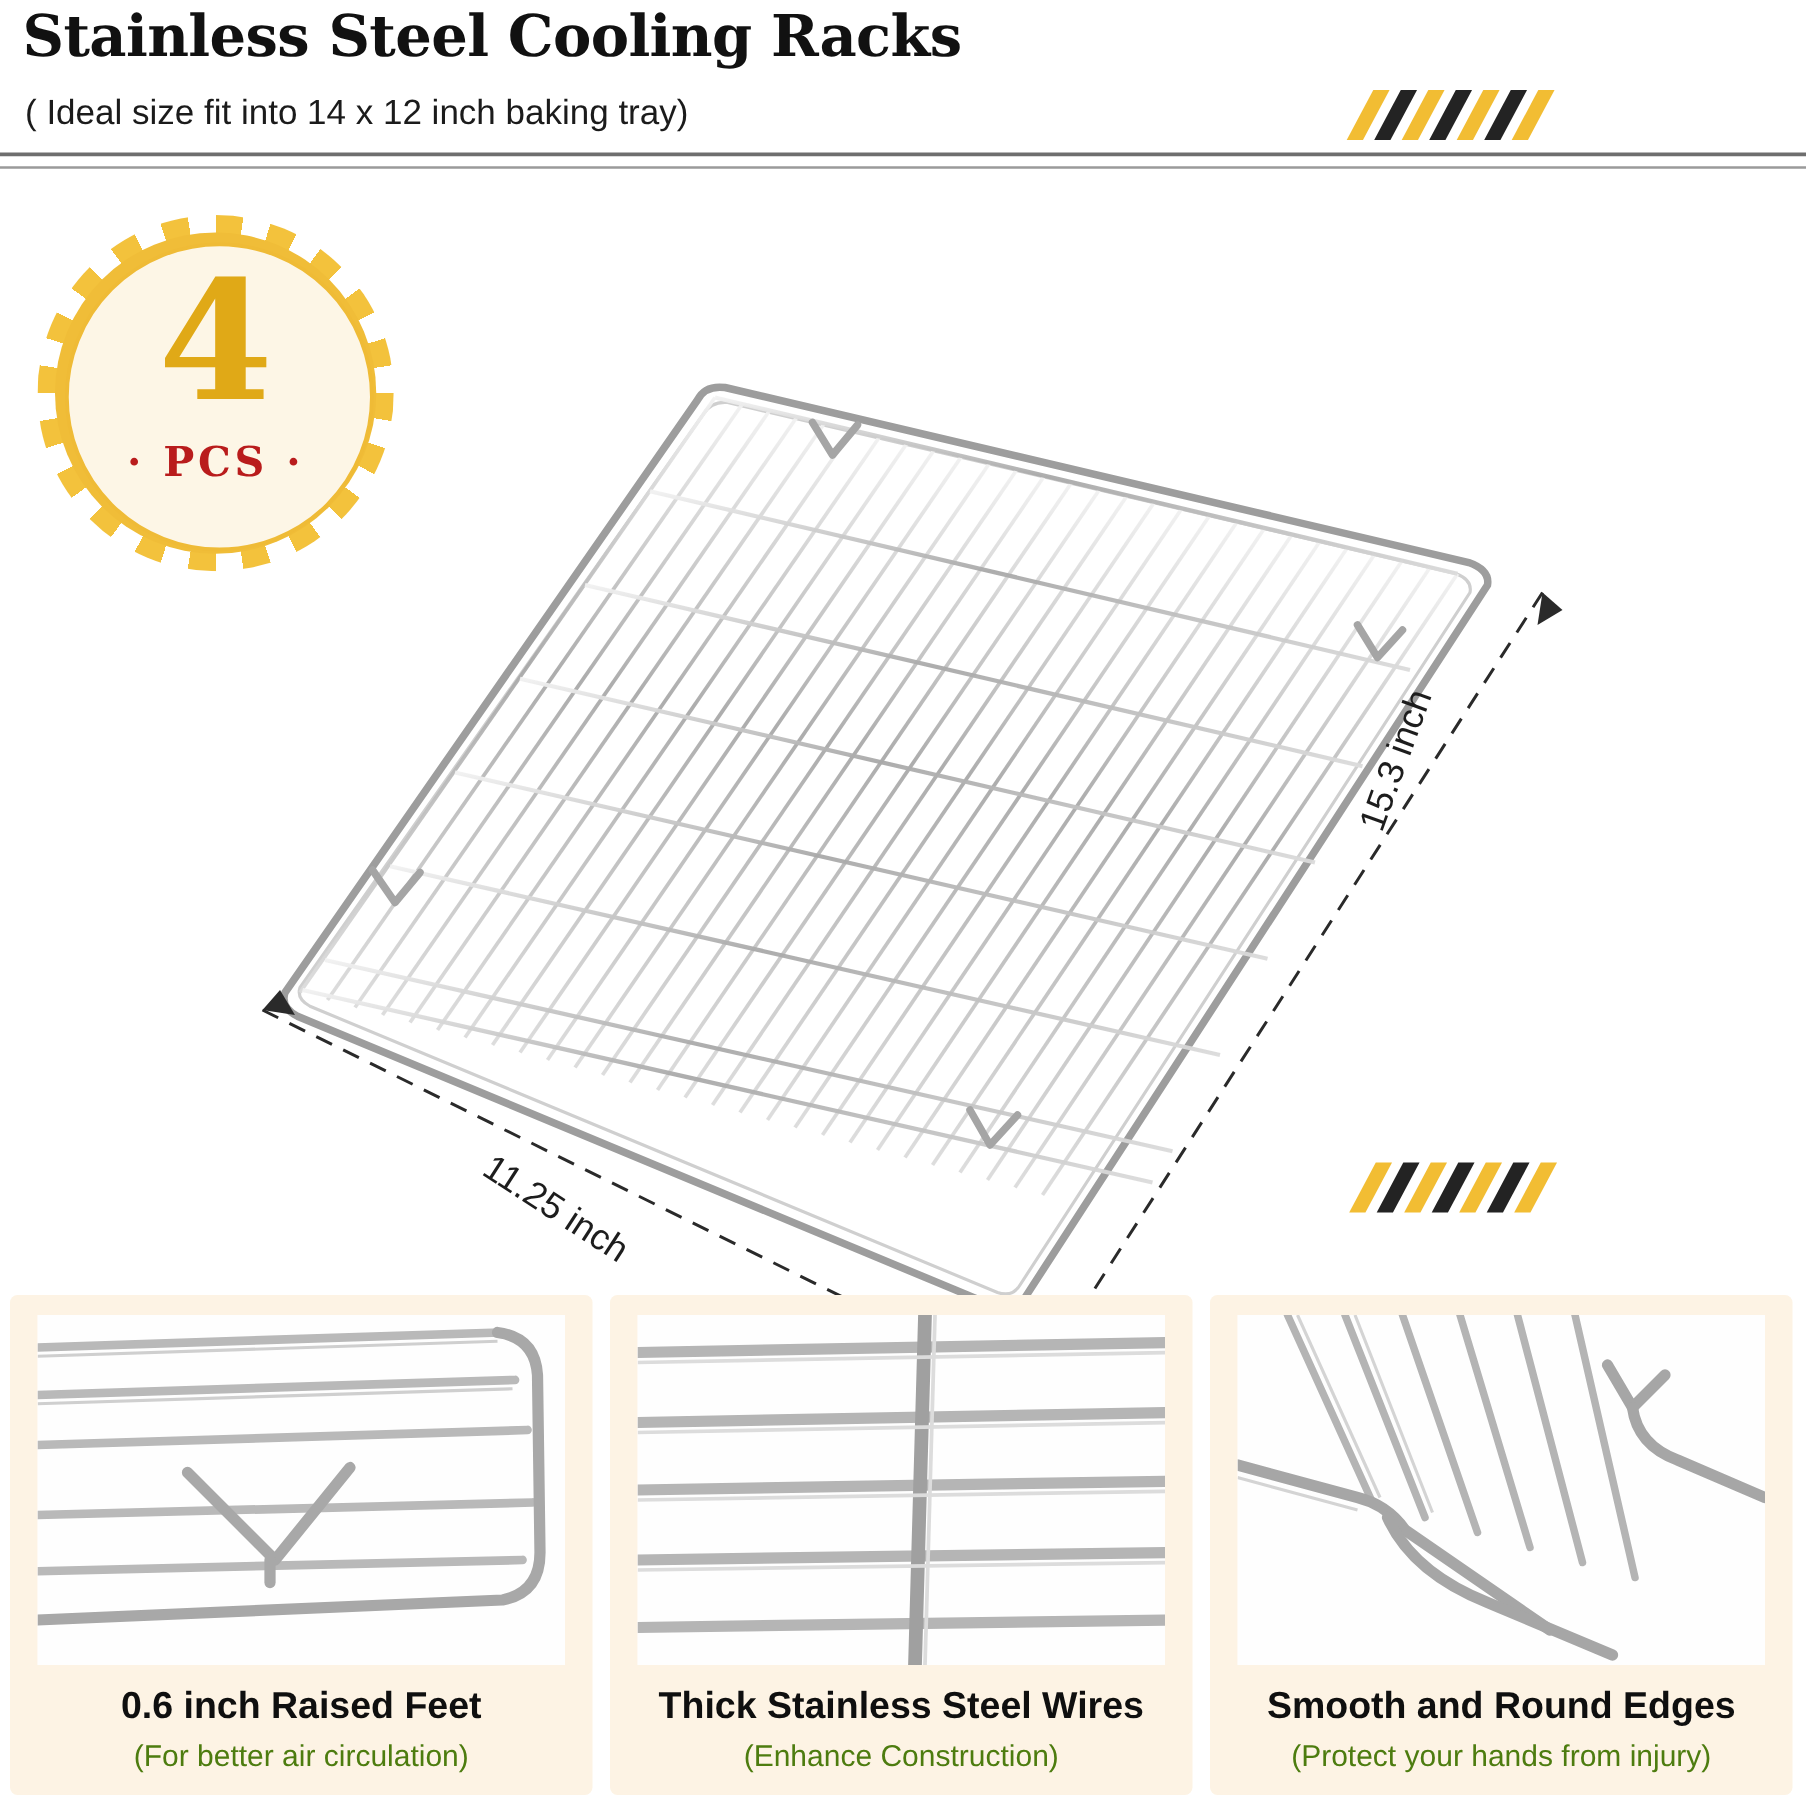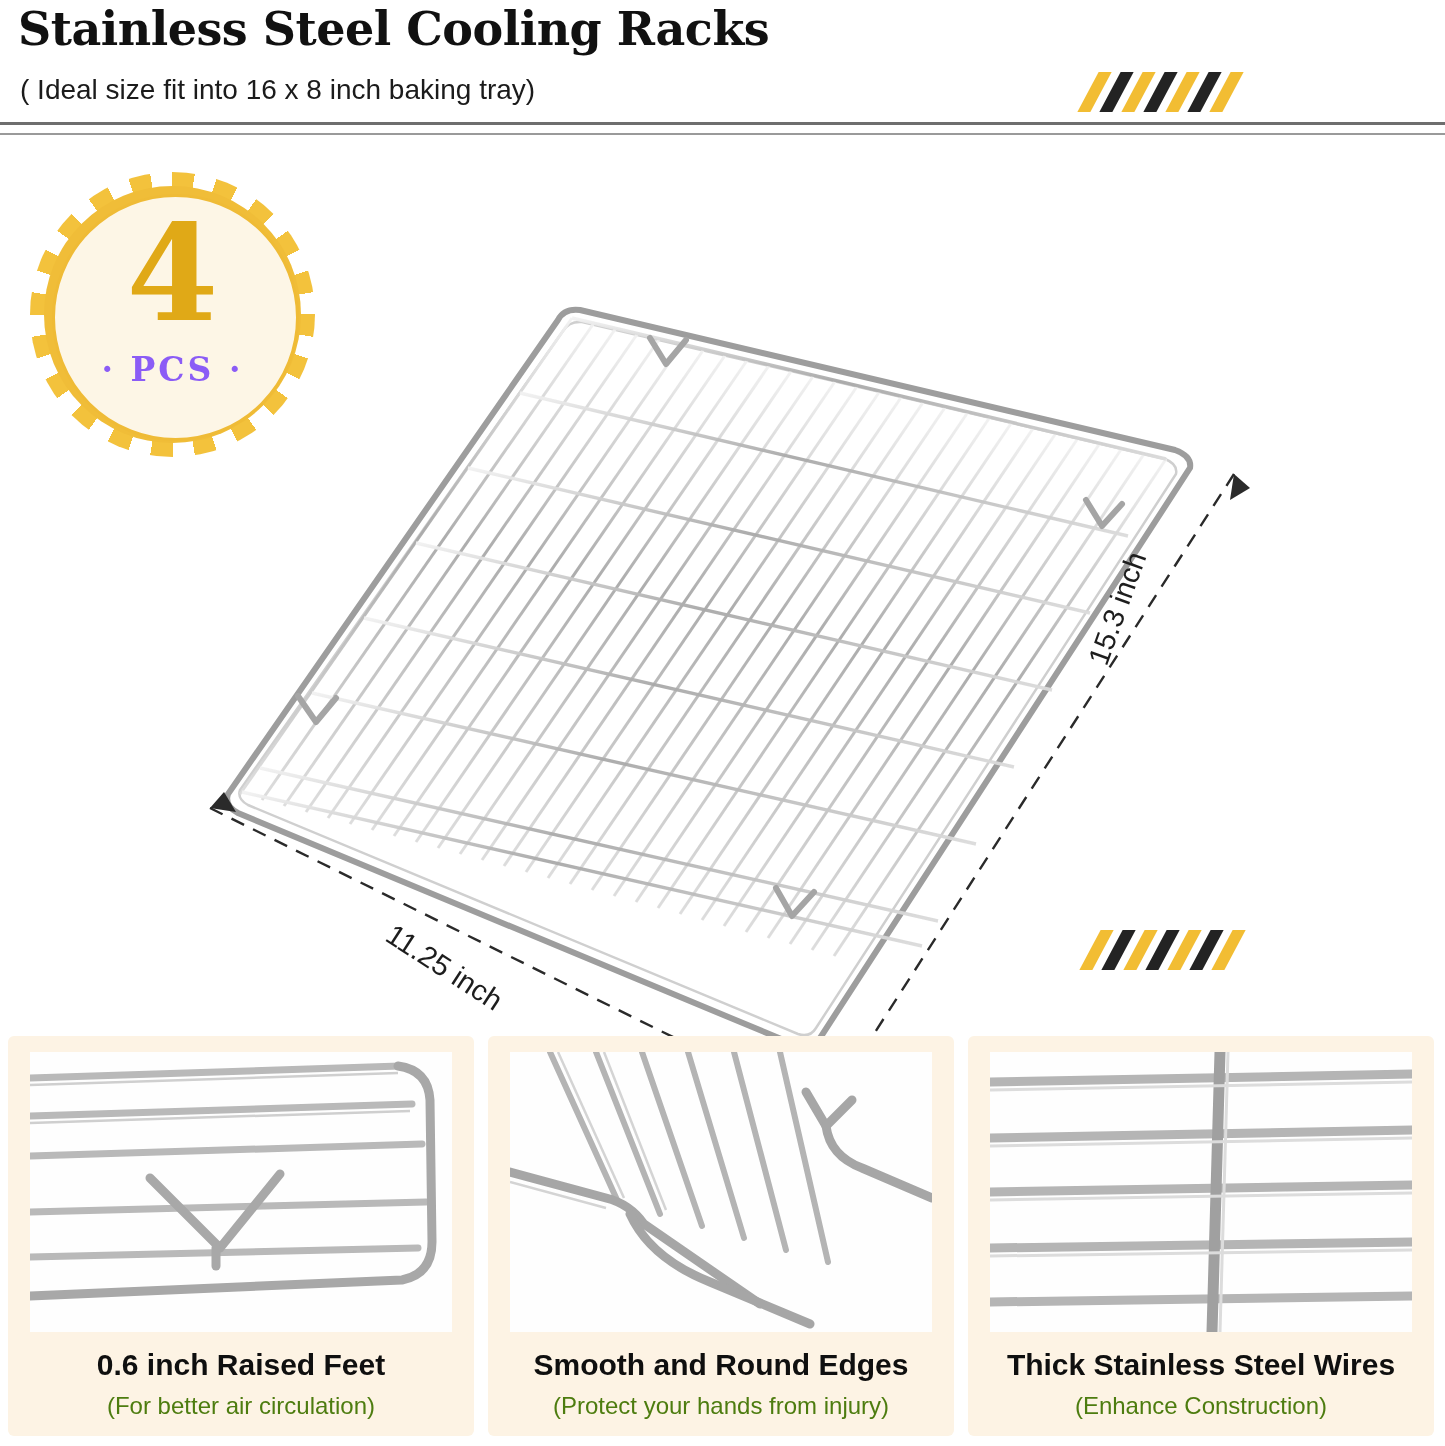--- a/index.html
+++ b/index.html
@@ -122,21 +122,21 @@
   }
   .badge .pcs {
     position: absolute;
     left: 0; top: 178px;
     width: 285px;
     text-align: center;
     font-family: "DejaVu Serif", serif;
     font-weight: bold;
     font-size: 33px;
     letter-spacing: 3px;
-    color: #8b5cf6;
+    color: #b91c1c;
   }
 
   
   .rack-wrap {
     position: absolute;
     left: 180px; top: 140px;
     width: 1080px; height: 820px;
   }
   .rack-wrap svg { display: block; }
 
@@ -206,21 +206,21 @@
     text-align: center;
     font-size: 24px;
     color: #4d7c0f;
   }
 </style>
 </head>
 <body>
 
 <div class="header">
   <div class="main-title">Stainless Steel Cooling Racks</div>
-  <div class="sub-title">( Ideal size fit into 16 x 8 inch baking tray)</div>
+  <div class="sub-title">( Ideal size fit into 14 x 12 inch baking tray)</div>
   <div class="hdr-rule-1"></div>
   <div class="hdr-rule-2"></div>
 </div>
 
 <div class="stripes stripes-top">
   <i style="background:#f2bd33"></i>
     <i style="background:#232323"></i>
     <i style="background:#f2bd33"></i>
     <i style="background:#232323"></i>
     <i style="background:#f2bd33"></i>
@@ -361,20 +361,47 @@
       </svg>
     </div>
     <div class="cap">0.6 inch Raised Feet</div>
     <div class="sub">(For better air circulation)</div>
   </div>
 
   <div class="card">
     <div class="photo">
       <svg width="422" height="280" viewBox="0 0 422 280" xmlns="http://www.w3.org/2000/svg">
         <rect width="422" height="280" fill="#fefefe"></rect>
+        <g stroke="#b5b5b5" stroke-width="9" fill="none" stroke-linecap="round">
+          <line x1="0" y1="30" x2="422" y2="22"></line>
+          <line x1="0" y1="86" x2="422" y2="78"></line>
+          <line x1="0" y1="140" x2="422" y2="133"></line>
+          <line x1="0" y1="196" x2="422" y2="190"></line>
+          <line x1="0" y1="250" x2="422" y2="244"></line>
+        </g>
+        <g stroke="#a0a0a0" stroke-width="11" fill="none" stroke-linecap="round">
+          <line x1="230" y1="0" x2="222" y2="280"></line>
+        </g>
+        <g stroke="#dcdcdc" stroke-width="3" fill="none">
+          <line x1="0" y1="38" x2="422" y2="30"></line>
+          <line x1="0" y1="94" x2="422" y2="86"></line>
+          <line x1="0" y1="148" x2="422" y2="141"></line>
+          <line x1="0" y1="204" x2="422" y2="198"></line>
+          <line x1="238" y1="0" x2="230" y2="280"></line>
+        </g>
+      </svg>
+    </div>
+    <div class="cap">Thick Stainless Steel Wires</div>
+    <div class="sub">(Enhance Construction)</div>
+  </div>
+
+  <div class="card">
+    <div class="photo">
+      <svg width="422" height="280" viewBox="0 0 422 280" xmlns="http://www.w3.org/2000/svg">
+        <rect width="422" height="280" fill="#fefefe"></rect>
         <g stroke="#b4b4b4" stroke-width="6" fill="none" stroke-linecap="round">
           <line x1="40" y1="0" x2="108" y2="150"></line>
           <line x1="86" y1="0" x2="150" y2="162"></line>
           <line x1="132" y1="0" x2="192" y2="174"></line>
           <line x1="178" y1="0" x2="234" y2="186"></line>
           <line x1="224" y1="0" x2="276" y2="198"></line>
           <line x1="270" y1="0" x2="318" y2="210"></line>
         </g>
         <g stroke="#a6a6a6" stroke-width="9" fill="none" stroke-linecap="round" stroke-linejoin="round">
           <path d="M 0 120 L 96 146 Q 120 152 134 172 L 250 252"></path>
@@ -386,40 +413,13 @@
           <line x1="48" y1="0" x2="114" y2="146"></line>
           <line x1="94" y1="0" x2="156" y2="158"></line>
           <path d="M 0 130 L 96 156"></path>
         </g>
       </svg>
     </div>
     <div class="cap">Smooth and Round Edges</div>
     <div class="sub">(Protect your hands from injury)</div>
   </div>
 
-  <div class="card">
-    <div class="photo">
-      <svg width="422" height="280" viewBox="0 0 422 280" xmlns="http://www.w3.org/2000/svg">
-        <rect width="422" height="280" fill="#fefefe"></rect>
-        <g stroke="#b5b5b5" stroke-width="9" fill="none" stroke-linecap="round">
-          <line x1="0" y1="30" x2="422" y2="22"></line>
-          <line x1="0" y1="86" x2="422" y2="78"></line>
-          <line x1="0" y1="140" x2="422" y2="133"></line>
-          <line x1="0" y1="196" x2="422" y2="190"></line>
-          <line x1="0" y1="250" x2="422" y2="244"></line>
-        </g>
-        <g stroke="#a0a0a0" stroke-width="11" fill="none" stroke-linecap="round">
-          <line x1="230" y1="0" x2="222" y2="280"></line>
-        </g>
-        <g stroke="#dcdcdc" stroke-width="3" fill="none">
-          <line x1="0" y1="38" x2="422" y2="30"></line>
-          <line x1="0" y1="94" x2="422" y2="86"></line>
-          <line x1="0" y1="148" x2="422" y2="141"></line>
-          <line x1="0" y1="204" x2="422" y2="198"></line>
-          <line x1="238" y1="0" x2="230" y2="280"></line>
-        </g>
-      </svg>
-    </div>
-    <div class="cap">Thick Stainless Steel Wires</div>
-    <div class="sub">(Enhance Construction)</div>
-  </div>
-
 </div>
 
 </body></html>

